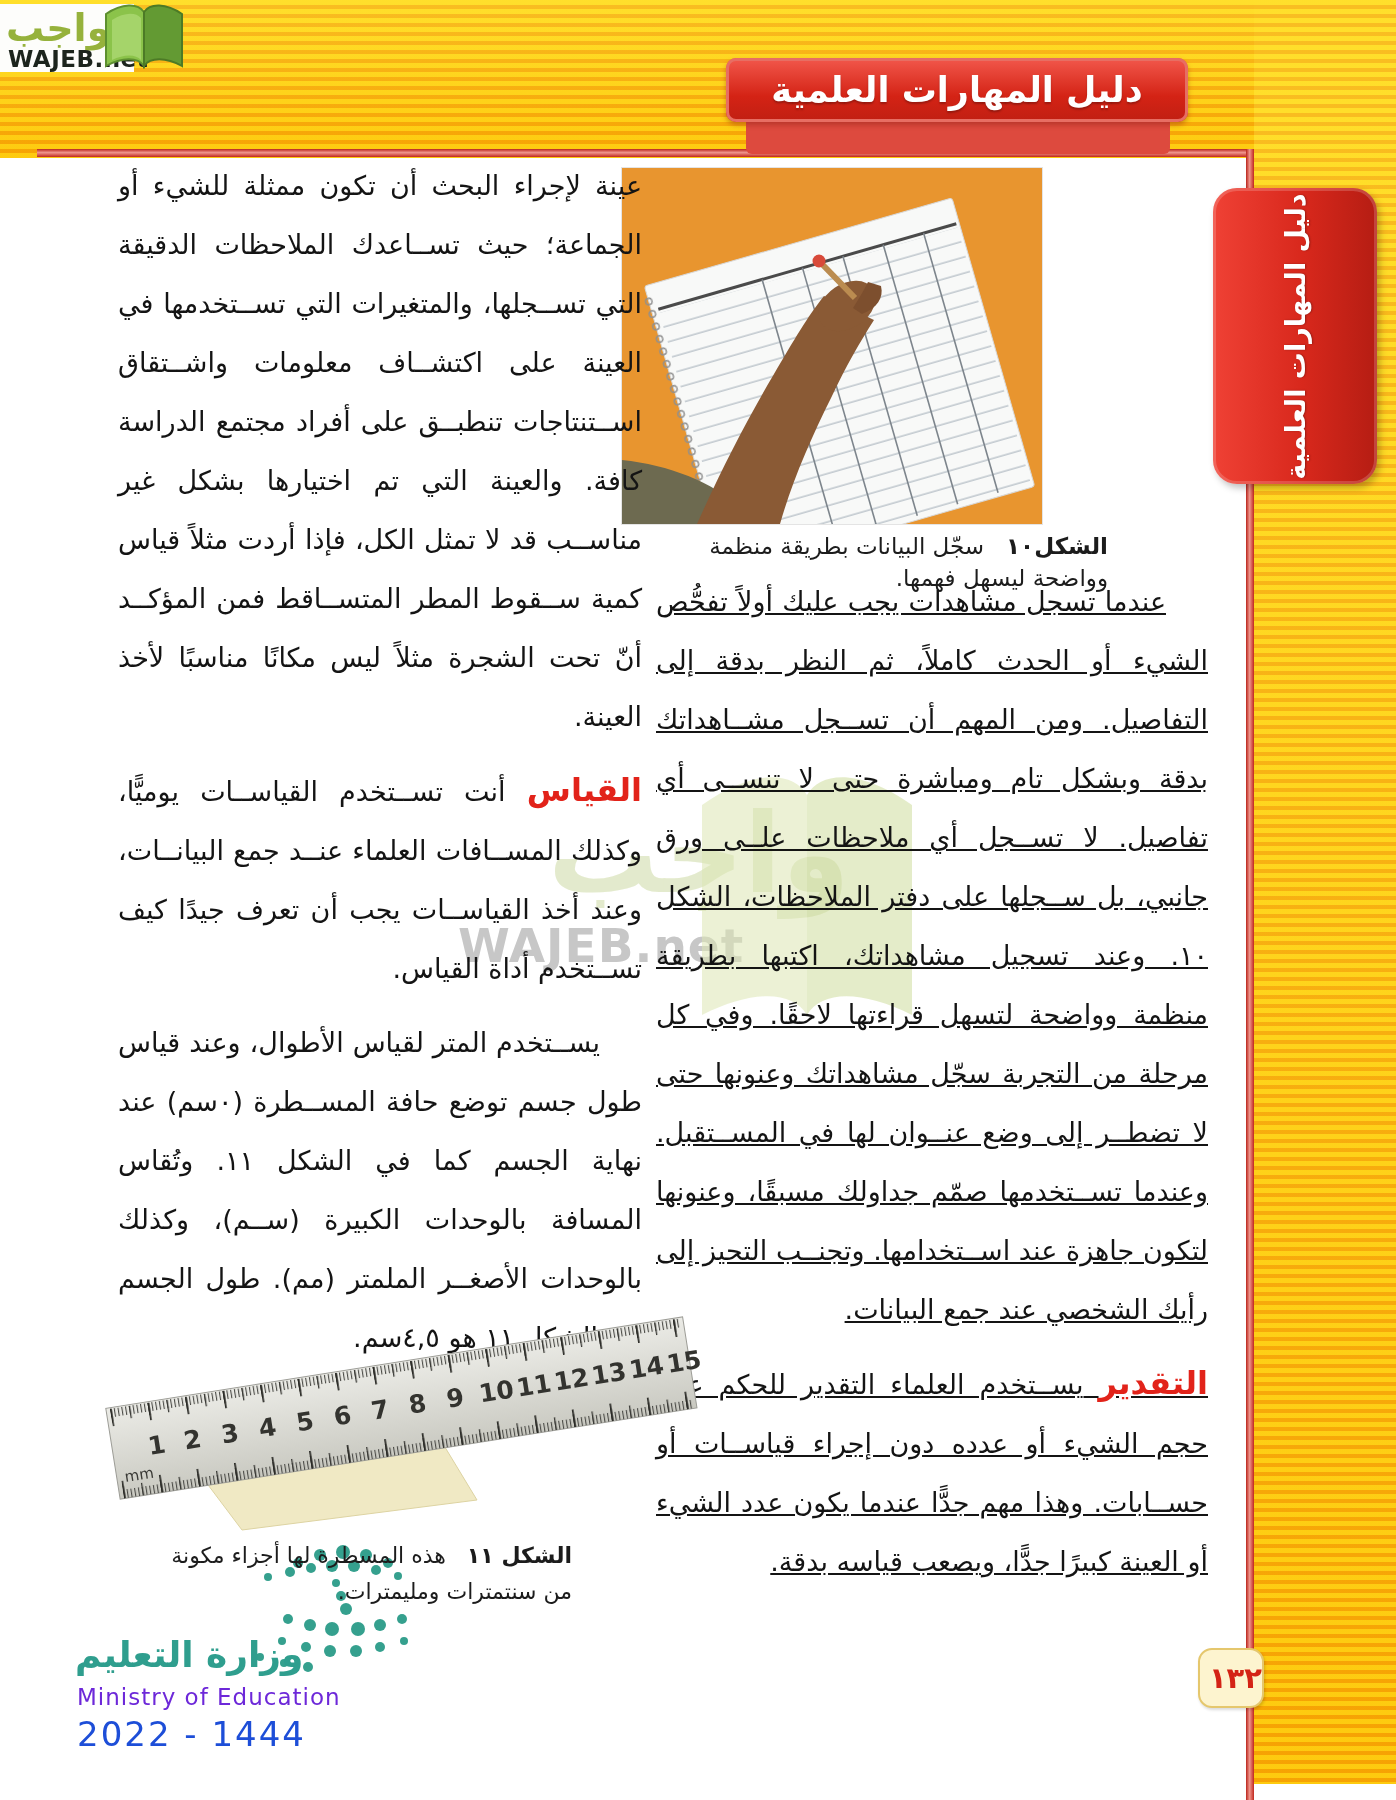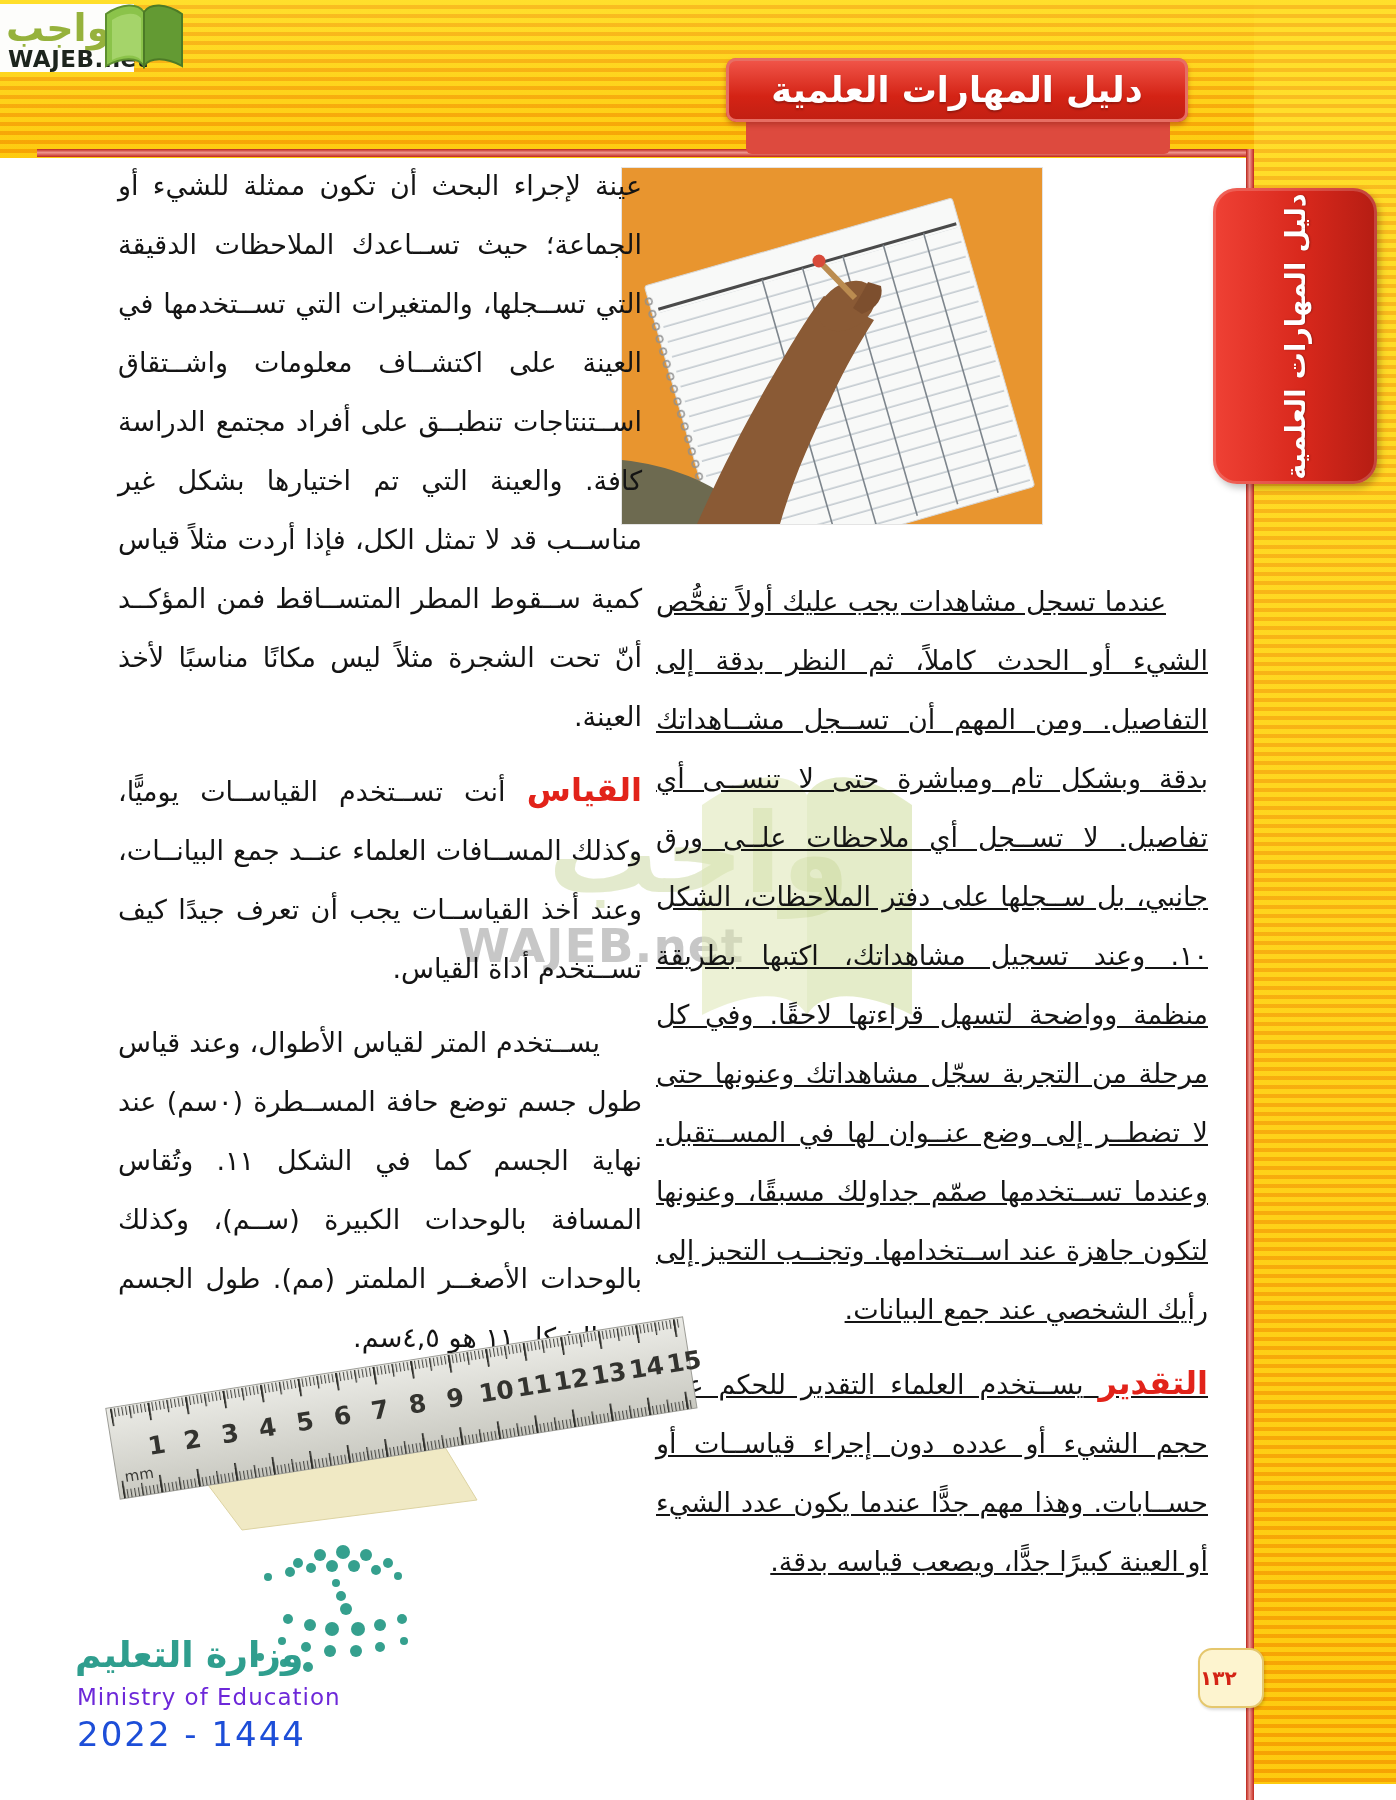--- a/index.html
+++ b/index.html
@@ -69,22 +69,22 @@
   
   .ruler-block{left:92px;top:1262px;z-index:3;}
   .caption11{left:140px;top:1538px;width:432px;z-index:3;direction:rtl;font-size:22px;line-height:36px;color:#1c1c1c;}
   .moe-dots{left:148px;top:1545px;z-index:2;}
 
   
   .moe-ar{left:75px;top:1634px;z-index:3;color:#2f9e8e;font-size:36px;font-weight:bold;direction:rtl;letter-spacing:2px;}
   .moe-en{left:77px;top:1684px;z-index:3;color:#6d28d9;font-size:23px;letter-spacing:1px;}
   .moe-years{left:77px;top:1714px;z-index:3;color:#1d4ed8;font-size:34px;letter-spacing:2px;}
   .page-badge{left:1198px;top:1648px;width:62px;height:56px;z-index:7;background:#fdf4cf;
-    border:2px solid #e5c76d;border-radius:14px;display:flex;align-items:center;justify-content:flex-start;
-    color:#d42315;font-size:20px;font-weight:bold;box-shadow:1px 2px 3px rgba(0,0,0,.15);}
+    border:2px solid #e5c76d;border-radius:14px;display:flex;align-items:center;justify-content:flex-end;
+    color:#d42315;font-size:29px;font-weight:bold;box-shadow:1px 2px 3px rgba(0,0,0,.15);}
 </style>
 </head>
 <body>
 
 <div class="screen">
 
   <div class="abs stripes band-top"></div>
   <div class="abs stripes band-right"></div>
 
   <div class="abs logo-patch"></div>
@@ -146,20 +146,24 @@
         <path d="M 0 292 C 55 298 100 318 138 356 L 0 356 Z" fill="#6d6a50"></path>
         <path d="M 75 356 C 100 300 125 252 152 206 C 172 172 186 148 202 128 L 252 152 C 238 174 224 198 210 228 C 188 272 170 314 158 356 Z" fill="#8a5a35"></path>
         <ellipse cx="225" cy="138" rx="31" ry="22" fill="#8a5a35" transform="rotate(-34 225 138)"></ellipse>
         <path d="M 240 146 C 255 140 262 130 259 118 L 246 114 C 241 124 236 132 231 140 Z" fill="#7d4f2e"></path>
       </g>
       <g>
         <line x1="200" y1="96" x2="233" y2="130" stroke="#bb8c50" stroke-width="6"></line>
         <circle cx="197" cy="93" r="6.5" fill="#d84a3a"></circle>
       </g>
     </svg>
+  </div>
+  <div class="abs caption10">
+    <span class="cap-label">الشكل١٠</span>&nbsp;&nbsp;
+    <span>سجّل البيانات بطريقة منظمة وواضحة ليسهل فهمها.</span>
   </div>
 
   <div class="abs col col-right">
     <p class="indent">عندما تسجل مشاهدات يجب عليك أولاً تفحُّص الشيء أو الحدث كاملاً، ثم النظر بدقة إلى التفاصيل. ومن المهم أن تســجل مشــاهداتك بدقة وبشكل تام ومباشرة حتى لا تنســى أي تفاصيل. لا تســجل أي ملاحظات علــى ورق جانبي، بل ســجلها على دفتر الملاحظات، الشكل ١٠. وعند تسجيل مشاهداتك، اكتبها بطريقة منظمة وواضحة لتسهل قراءتها لاحقًا. وفي كل مرحلة من التجربة سجّل مشاهداتك وعنونها حتى لا تضطــر إلى وضع عنــوان لها في المســتقبل. وعندما تســتخدمها صمّم جداولك مسبقًا، وعنونها لتكون جاهزة عند اســتخدامها. وتجنــب التحيز إلى رأيك الشخصي عند جمع البيانات.</p>
     <p><span class="runin red">التقدير</span>&nbsp;<span>يســتخدم العلماء التقدير للحكم على حجم الشيء أو عدده دون إجراء قياســات أو حســابات. وهذا مهم جدًّا عندما يكون عدد الشيء أو العينة كبيرًا جدًّا، ويصعب قياسه بدقة.</span></p>
   </div>
 
   <div class="abs col col-left">
     <p>عينة لإجراء البحث أن تكون ممثلة للشيء أو الجماعة؛ حيث تســاعدك الملاحظات الدقيقة التي تســجلها، والمتغيرات التي تســتخدمها في العينة على اكتشــاف معلومات واشــتقاق اســتنتاجات تنطبــق على أفراد مجتمع الدراسة كافة. والعينة التي تم اختيارها بشكل غير مناســب قد لا تمثل الكل، فإذا أردت مثلاً قياس كمية ســقوط المطر المتســاقط فمن المؤكــد أنّ تحت الشجرة مثلاً ليس مكانًا مناسبًا لأخذ العينة.</p>
     <p><span class="runin red">القياس</span>&nbsp;<span>أنت تســتخدم القياســات يوميًّا، وكذلك المســافات العلماء عنــد جمع البيانــات، وعند أخذ القياســات يجب أن تعرف جيدًا كيف تســتخدم أداة القياس.</span></p>
@@ -253,20 +257,24 @@
           <circle cx="208" cy="106" r="6"></circle>
           <circle cx="232" cy="102" r="5"></circle>
           <circle cx="256" cy="96" r="4"></circle>
         <circle cx="112" cy="112" r="4"></circle>
           <circle cx="136" cy="118" r="4"></circle>
           <circle cx="160" cy="122" r="5"></circle>
       </g>
     </svg>
   </div>
 
+  <div class="abs caption11">
+    <span class="cap-label">الشكل ١١</span>&nbsp;&nbsp;
+    <span>هذه المسطرة لها أجزاء مكونة من سنتمترات ومليمترات.</span>
+  </div>
 
   <div class="abs moe-ar">وزارة التعليم</div>
   <div class="abs moe-en">Ministry of Education</div>
   <div class="abs moe-years">2022 - 1444</div>
   <div class="abs page-badge">
     <span>١٣٢</span>
   </div>
 
 </div>
 

